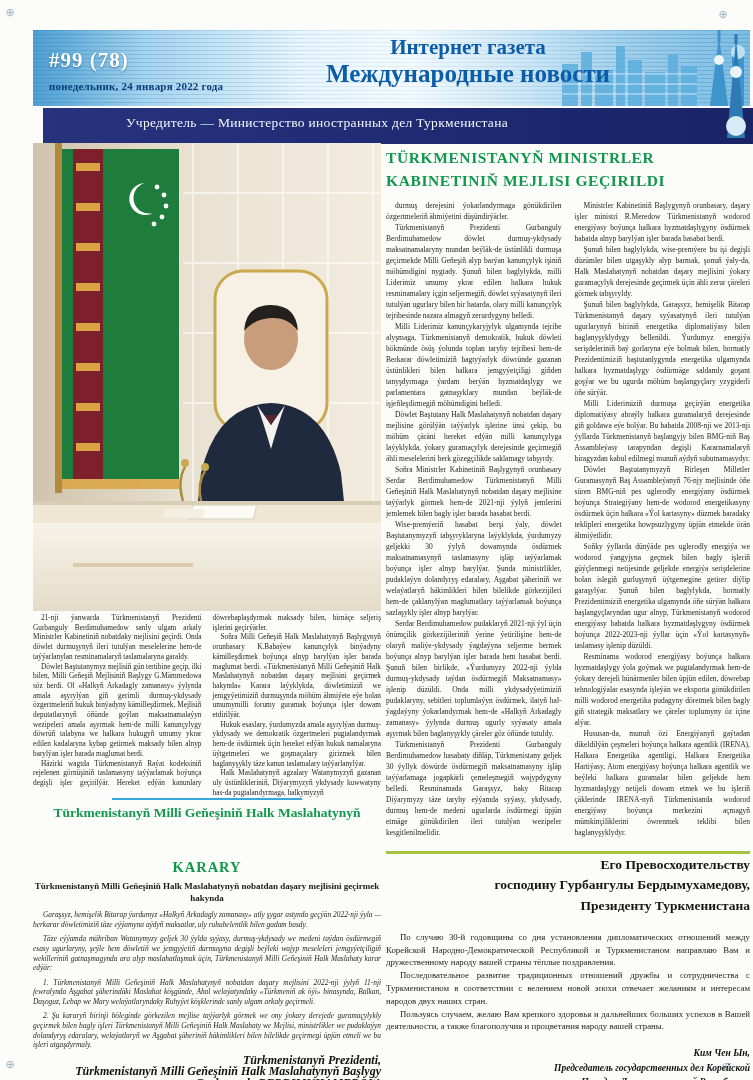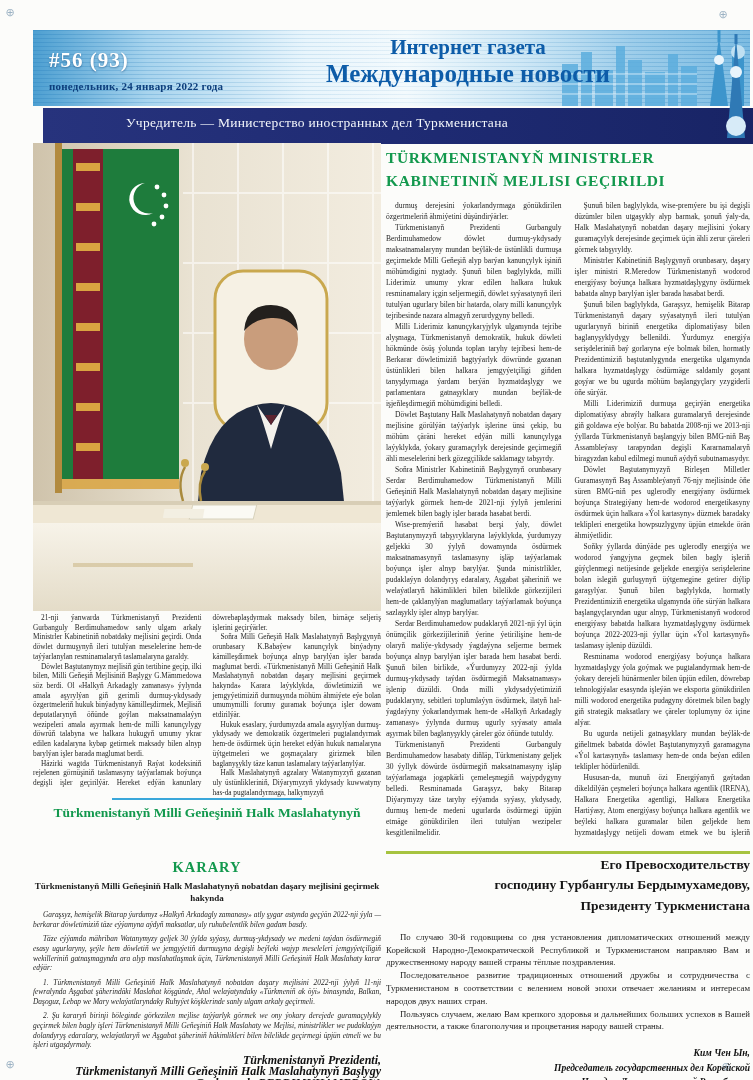--- a/index.html
+++ b/index.html
@@ -90,21 +90,21 @@
         <circle cx="159" cy="30" r="5" fill="#eaf5fc"></circle>
         <rect x="172" y="26" width="12" height="50"></rect>
         <circle cx="178" cy="22" r="7" fill="#bfe0f2"></circle>
       </g>
       <g stroke="#eaf6fd" stroke-width="1" opacity="0.8">
         <line x1="2" y1="44" x2="137" y2="44"></line>
         <line x1="2" y1="54" x2="137" y2="54"></line>
         <line x1="2" y1="64" x2="137" y2="64"></line>
       </g>
     </svg>
-    <div class="issue">#56 (93)</div>
+    <div class="issue">#99 (78)</div>
     <div class="issue-date">понедельник, 24 января 2022 года</div>
     <div class="masthead">
       <div class="m1">Интернет газета</div>
       <div class="m2">Международные новости</div>
     </div>
   </div>
 
   <div class="founderbar">
     <div class="txt">Учредитель — Министерство иностранных дел Туркменистана</div>
   </div>
@@ -206,28 +206,27 @@
     <div class="cols">
       <div>
           <p>durmuş derejesini ýokarlandyrmaga gönükdirilen özgertmeleriň ähmiýetini düşündirýärler.</p>
           <p>Türkmenistanyň Prezidenti Gurbanguly Berdimuhamedow döwlet durmuş-ykdysady maksatnamalaryny mundan beýläk-de üstünlikli durmuşa geçirmekde Milli Geňeşiň alyp barýan kanunçylyk işiniň möhümdigini nygtady. Şunuň bilen baglylykda, milli Liderimiz umumy ykrar edilen halkara hukuk resminamalary içgin seljermegiň, döwlet syýasatynyň ileri tutulýan ugurlary bilen bir hatarda, olary milli kanunçylyk tejribesinde nazara almagyň zerurdygyny belledi.</p>
           <p>Milli Liderimiz kanunçykaryjylyk ulgamynda tejribe alyşmaga, Türkmenistanyň demokratik, hukuk döwleti hökmünde ösüş ýolunda toplan taryhy tejribesi hem-de Berkarar döwletimiziň bagtyýarlyk döwründe gazanan üstünlikleri bilen halkara jemgyýetçiligi giňden tanyşdyrmaga ýardam berýän hyzmatdaşlygy we parlamentara gatnaşyklary mundan beýläk-de işjeňleşdirmegiň möhümdigini belledi.</p>
           <p>Döwlet Baştutany Halk Maslahatynyň nobatdan daşary mejlisine görülýän taýýarlyk işlerine ünsi çekip, bu möhüm çäräni hereket edýän milli kanunçylyga laýyklykda, ýokary guramaçylyk derejesinde geçirmegiň ähli meselelerini berk gözegçilikde saklamagy tabşyrdy.</p>
           <p>Soňra Ministrler Kabinetiniň Başlygynyň orunbasary Serdar Berdimuhamedow Türkmenistanyň Milli Geňeşiniň Halk Maslahatynyň nobatdan daşary mejlisine taýýarlyk görmek hem-de 2021-nji ýylyň jemlerini jemlemek bilen bagly işler barada hasabat berdi.</p>
           <p>Wise-premýeriň hasabat berşi ýaly, döwlet Baştutanymyzyň tabşyryklaryna laýyklykda, ýurdumyzy geljekki 30 ýylyň dowamynda ösdürmek maksatnamasynyň taslamasyny işläp taýýarlamak boýunça işler alnyp barylýar. Şunda ministrlikler, pudaklaýyn dolandyryş edaralary, Aşgabat şäheriniň we welaýatlaryň häkimlikleri bilen bilelikde görkezijileri hem-de çaklanylýan maglumatlary taýýarlamak boýunça sazlaşykly işler alnyp barylýar.</p>
           <p>Serdar Berdimuhamedow pudaklaryň 2021-nji ýyl üçin önümçilik görkezijileriniň ýerine ýetirilişine hem-de olaryň maliýe-ykdysady ýagdaýyna seljerme bermek boýunça alnyp barylýan işler barada hem hasabat berdi. Şunuň bilen birlikde, «Ýurdumyzy 2022-nji ýylda durmuş-ykdysady taýdan ösdürmegiň Maksatnamasy» işlenip düzüldi. Onda milli ykdysadyýetimiziň pudaklaryny, sebitleri toplumlaýyn ösdürmek, ilatyň hal-ýagdaýyny ýokarlandyrmak hem-de «Halkyň Arkadagly zamanasy» ýylynda durmuş ugurly syýasaty amala aşyrmak bilen baglanyşykly çäreler göz öňünde tutuldy.</p>
           <p>Türkmenistanyň Prezidenti Gurbanguly Berdimuhamedow hasabaty diňläp, Türkmenistany geljek 30 ýyllyk döwürde ösdürmegiň maksatnamasyny işläp taýýarlamaga jogapkärli çemeleşmegiň wajypdygyny belledi. Resminamada Garaşsyz, baky Bitarap Diýarymyzy täze taryhy eýýamda syýasy, ykdysady, durmuş hem-de medeni ugurlarda ösdürmegi üpjün etmäge gönükdirilen ileri tutulýan wezipeler kesgitlenilmelidir.</p>
+          <p>Ministrler Kabinetiniň Başlygynyň orunbasary, daşary işler ministri R.Meredow Türkmenistanyň wodorod energiýasy boýunça halkara hyzmatdaşlygyny ösdürmek babatda alnyp barylýan işler barada hasabat berdi.</p>
           <p>Şunuň bilen baglylykda, wise-premýere bu işi degişli düzümler bilen utgaşykly alyp barmak, şonuň ýaly-da, Halk Maslahatynyň nobatdan daşary mejlisini ýokary guramaçylyk derejesinde geçirmek üçin ähli zerur çäreleri görmek tabşyryldy.</p>
-          <p>Ministrler Kabinetiniň Başlygynyň orunbasary, daşary işler ministri R.Meredow Türkmenistanyň wodorod energiýasy boýunça halkara hyzmatdaşlygyny ösdürmek babatda alnyp barylýan işler barada hasabat berdi.</p>
           <p>Şunuň bilen baglylykda, Garaşsyz, hemişelik Bitarap Türkmenistanyň daşary syýasatynyň ileri tutulýan ugurlarynyň biriniň energetika diplomatiýasy bilen baglanyşyklydygy bellenildi. Ýurdumyz energiýa serişdeleriniň baý gorlaryna eýe bolmak bilen, hormatly Prezidentimiziň baştutanlygynda energetika ulgamynda halkara hyzmatdaşlygy ösdürmäge saldamly goşant goşýar we bu ugurda möhüm başlangyçlary yzygiderli öňe sürýär.</p>
           <p>Milli Liderimiziň durmuşa geçirýän energetika diplomatiýasy abraýly halkara guramalaryň derejesinde giň goldawa eýe bolýar. Bu babatda 2008-nji we 2013-nji ýyllarda Türkmenistanyň başlangyjy bilen BMG-niň Baş Assambleýasy tarapyndan degişli Kararnamalaryň biragyzdan kabul edilmegi munuň aýdyň subutnamasydyr.</p>
           <p>Döwlet Baştutanymyzyň Birleşen Milletler Guramasynyň Baş Assambleýanyň 76-njy mejlisinde öňe süren BMG-niň pes uglerodly energiýany ösdürmek boýunça Strategiýany hem-de wodorod energetikasyny ösdürmek üçin halkara «Ýol kartasyny» düzmek baradaky teklipleri energetika howpsuzlygyny üpjün etmekde örän ähmiýetlidir.</p>
           <p>Soňky ýyllarda dünýäde pes uglerodly energiýa we wodorod ýangyjyna geçmek bilen bagly işleriň güýçlenmegi netijesinde geljekde energiýa serişdelerine bolan islegiň gurluşynyň üýtgemegine getirer diýlip garaşylýar. Şunuň bilen baglylykda, hormatly Prezidentimiziň energetika ulgamynda öňe sürýän halkara başlangyçlaryndan ugur alnyp, Türkmenistanyň wodorod energiýasy babatda halkara hyzmatdaşlygyny ösdürmek boýunça 2022-2023-nji ýyllar üçin «Ýol kartasynyň» taslamasy işlenip düzüldi.</p>
           <p>Resminama wodorod energiýasy boýunça halkara hyzmatdaşlygy ýola goýmak we pugtalandyrmak hem-de ýokary derejeli hünärmenler bilen üpjün edilen, döwrebap tehnologiýalar esasynda işleýän we eksporta gönükdirilen milli wodorod energetika pudagyny döretmek bilen bagly giň strategik maksatlary we çäreler toplumyny öz içine alýar.</p>
-          <p>Bu ugurda netijeli gatnaşyklary mundan beýläk-de giňeltmek babatda döwlet Baştutanymyzyň garamagyna «Ýol kartasynyň» taslamasy hem-de onda beýan edilen teklipler hödürlenildi.</p>
           <p>Hususan-da, munuň özi Energiýanyň gaýtadan dikeldilýän çeşmeleri boýunça halkara agentlik (IRENA), Halkara Energetika agentligi, Halkara Energetika Hartiýasy, Atom energiýasy boýunça halkara agentlik we beýleki halkara guramalar bilen geljekde hem hyzmatdaşlygy netijeli dowam etmek we bu işleriň çäklerinde IRENA-nyň Türkmenistanda wodorod energiýasy boýunça merkezini açmagyň mümkinçiliklerini öwrenmek teklibi bilen baglanyşyklydyr.</p>
         </div>
 
     </div>
     <div class="rule-green"></div>
   </div>
 
   <div class="caption">
     <div style="display:contents;"><p>21-nji ýanwarda Türkmenistanyň Prezidenti Gurbanguly Berdimuhamedow sanly ulgam arkaly Ministrler Kabinetiniň nobatdaky mejlisini geçirdi. Onda döwlet durmuşynyň ileri tutulýan meselelerine hem-de taýýarlanylan resminamalaryň taslamalaryna garaldy.</p><p>Döwlet Baştutanymyz mejlisiň gün tertibine geçip, ilki bilen, Milli Geňeşiň Mejlisiniň Başlygy G.Mämmedowa söz berdi. Ol «Halkyň Arkadagly zamanasy» ýylynda amala aşyrylýan giň gerimli durmuş-ykdysady özgertmeleriň hukuk binýadyny kämilleşdirmek, Mejlisiň deputatlarynyň öňünde goýlan maksatnamalaýyn wezipeleri amala aşyrmak hem-de milli kanunçylygy döwrüň talabyna we halkara hukugyň umumy ykrar edilen kadalaryna kybap getirmek maksady bilen alnyp barylýan işler barada maglumat berdi.</p><p>Häzirki wagtda Türkmenistanyň Raýat kodeksiniň rejelenen görnüşiniň taslamasyny taýýarlamak boýunça degişli işler geçirilýär. Hereket edýän kanunlary döwrebaplaşdyrmak maksady bilen, birnäçe seljeriş işlerini geçirýärler.</p><p>Soňra Milli Geňeşiň Halk Maslahatynyň Başlygynyň orunbasary K.Babaýew kanunçylyk binýadyny kämilleşdirmek boýunça alnyp barylýan işler barada maglumat berdi. «Türkmenistanyň Milli Geňeşiniň Halk Maslahatynyň nobatdan daşary mejlisini geçirmek hakynda» Karara laýyklykda, döwletimiziň we jemgyýetimiziň durmuşynda möhüm ähmiýete eýe bolan umumymilli forumy guramak boýunça işler dowam etdirilýär.</p><p>Hukuk esaslary, ýurdumyzda amala aşyrylýan durmuş-ykdysady we demokratik özgertmeleri pugtalandyrmak hem-de ösdürmek üçin hereket edýän hukuk namalaryna üýtgetmeleri we goşmaçalary girizmek bilen baglanyşykly täze kanun taslamalary taýýarlanylýar.</p><p>Halk Maslahatynyň agzalary Watanymyzyň gazanan uly üstünlikleriniň, Diýarymyzyň ykdysady kuwwatyny has-da pugtalandyrmaga, halkymyzyň</p></div>
   </div>

